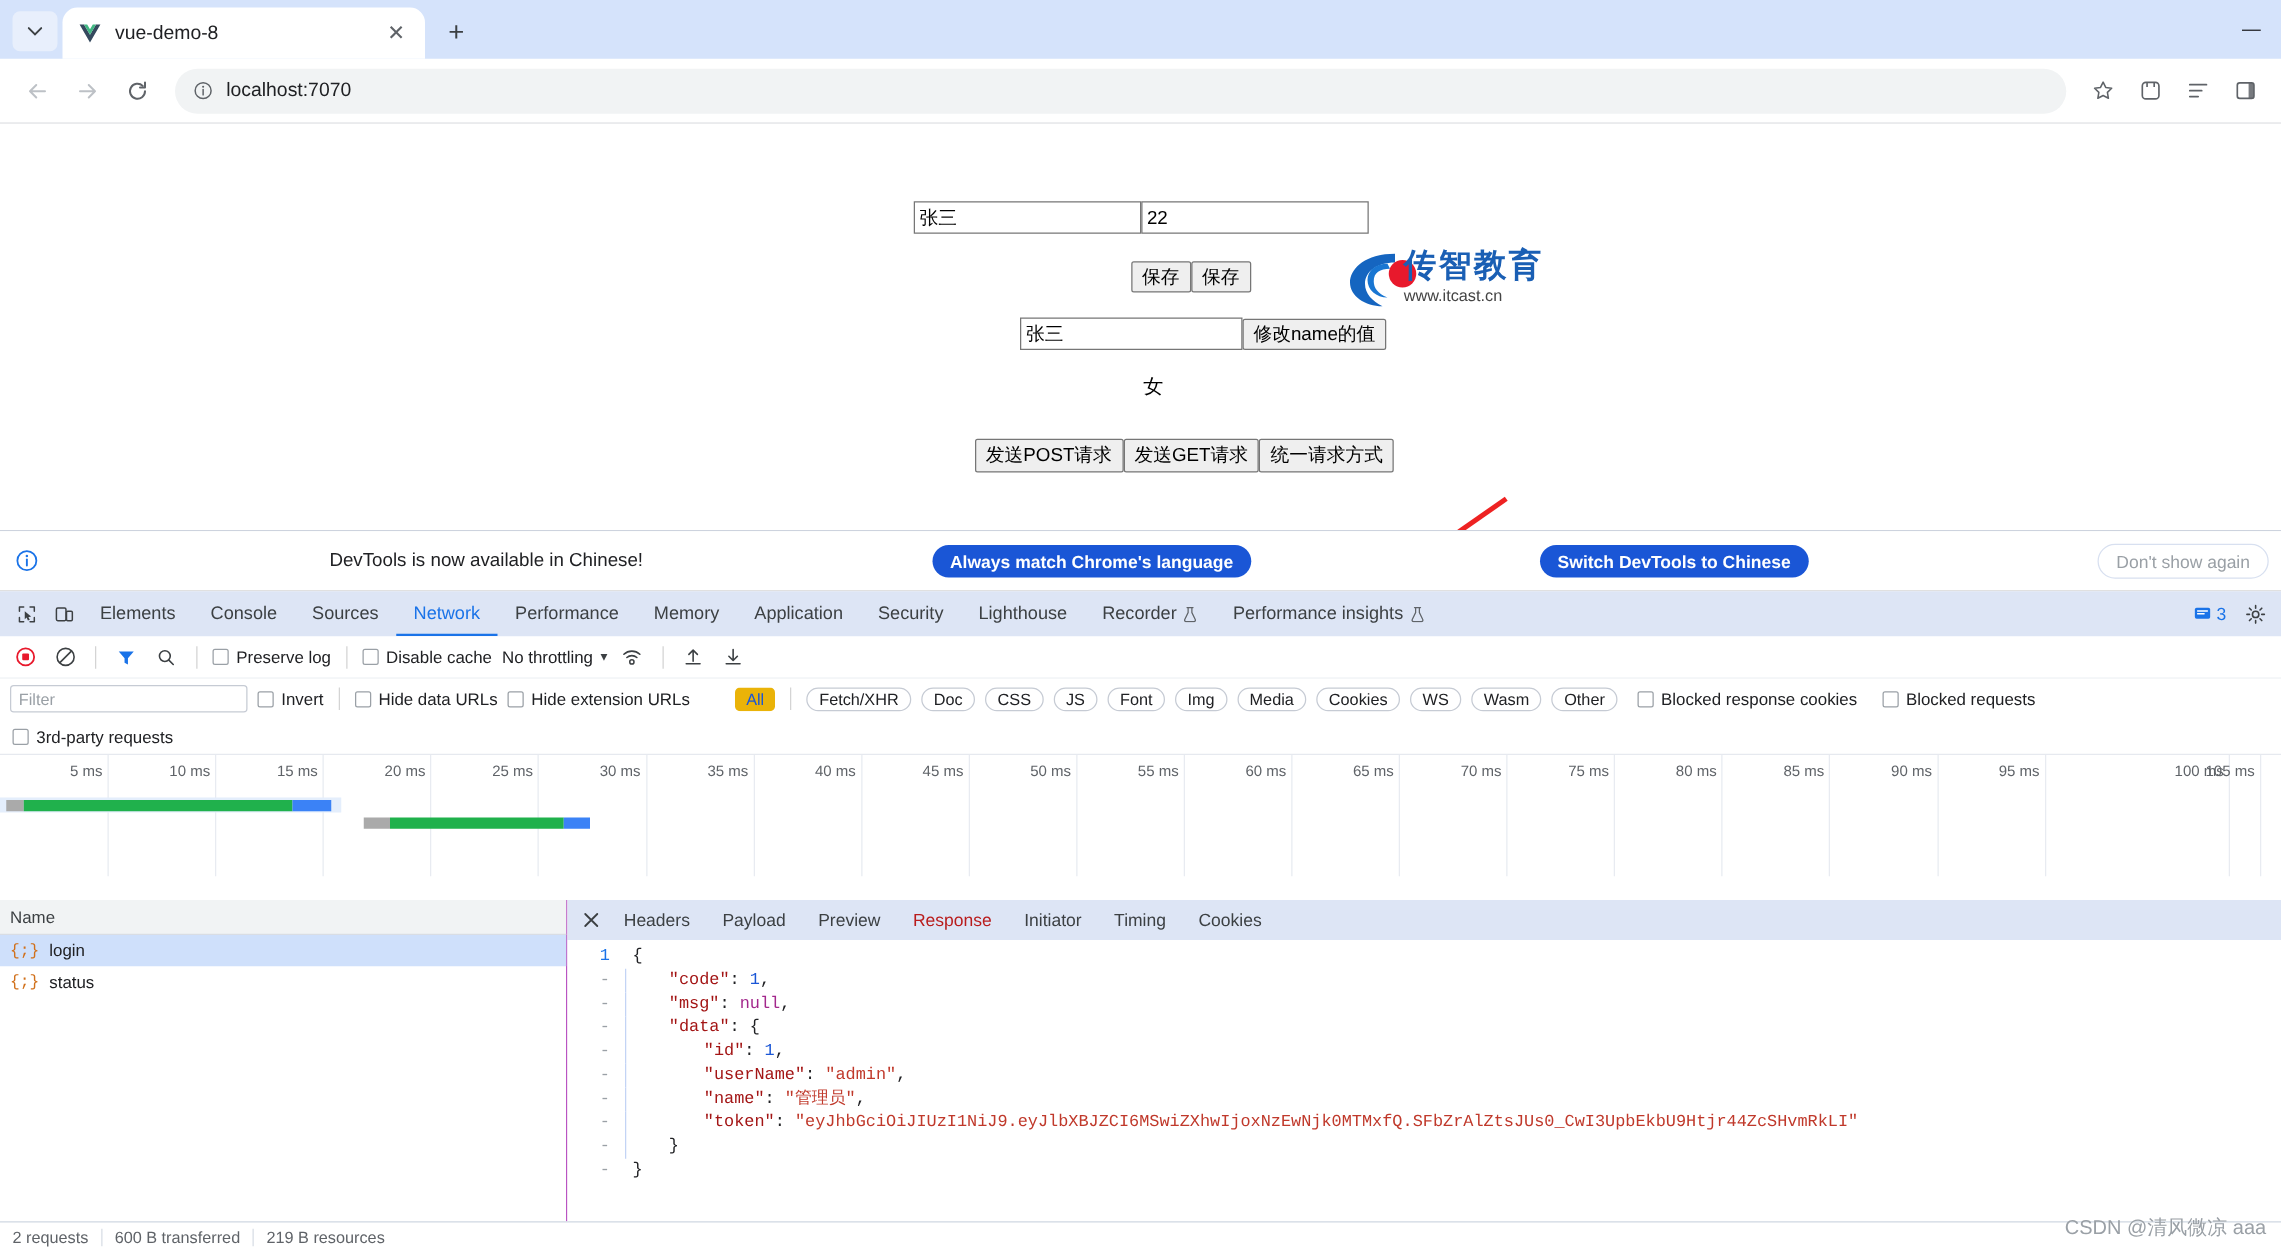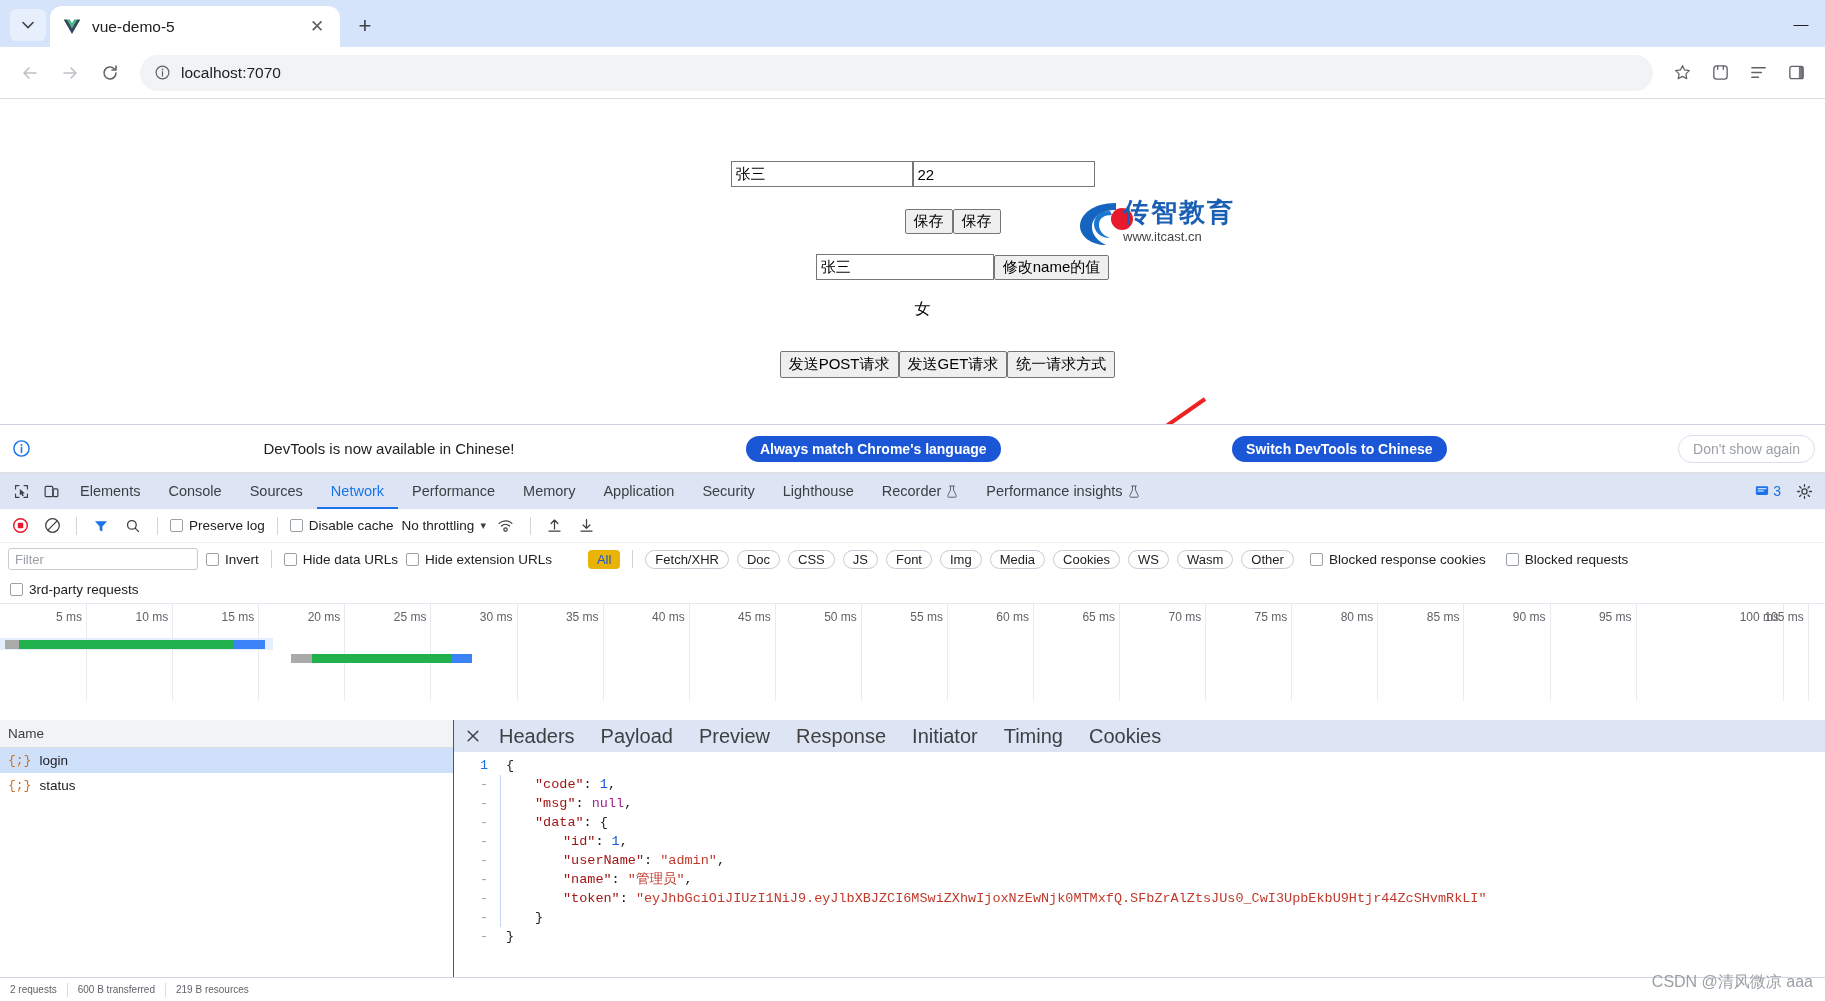--- a/index.html
+++ b/index.html
@@ -160,42 +160,42 @@
   .split { position:absolute; left:0; top: 295px; right:0; bottom: 0; display:flex; }
   .req-list { width: 454px; border-right:1px solid #a21caf; background:#fff;text-align:right; }
   .req-head { height: 28px; background:#f1f3f4; border-bottom:1px solid #d9dde4; display:flex;
      align-items:center; padding-left: 8px; font-size: 13.5px; color:#3c4043; }
   .req-row { height: 25px; display:flex; align-items:center; gap:8px; padding-left:8px; font-size:13.5px; }
   .req-row.sel { background:#cfe0fb; }
   .json-ico { color:#d1701a; font-size: 13px; font-family:"Liberation Mono", monospace; }
 
   .detail { flex:1; display:flex; flex-direction:column; background:#fff; min-width:0; }
   .detail-tabs { height: 32px; background:#dde5f5; display:flex; align-items:center; gap:0; padding-left: 6px; }
-  .dtab { padding: 0 13px; height: 36px; display:flex;align-items:center; font-size:20px; color:#3c4043;
+  .dtab { padding: 0 13px; height: 36px; display:flex;align-items:center; font-size:14px; color:#3c4043;
       white-space:nowrap; }
-  .dtab.active { color:#404040; box-shadow: inset 0 -2px 0 #1a73e8; }
+  .dtab.active { color:#b91c1c; box-shadow: inset 0 -2px 0 #1a73e8; }
   .close-x { width:26px;height:26px; display:flex;align-items:center;justify-content:center; color:#3c4043;
       font-size: 15px; }
 
   .code {
     flex: 1; overflow: hidden; background:#fff; padding: 4px 0 0 0;
     font-family: "Liberation Mono", monospace; font-size: 13.5px; line-height: 19px;
   }
   .cline { display:flex; white-space: pre; }
   .gut { width: 46px; text-align:right; padding-right: 12px; color:#9aa0a6; flex:0 0 46px; }
   .gut.num { color:#1a73e8; }
   .ctext { color:#202124; }
   .k { color:#a31515; }
   .n { color:#1a56d6; }
   .nul { color:#a3288c; }
   .s { color:#c0392b; }
 
   .statusbar {
     position:absolute; left:0; bottom:0; width: 100%; height: 24px; border-top:1px solid #d0d7e2;
-    display:flex; align-items:center; font-size: 10px; color:#5f6368; background:#fff;
+    display:flex; align-items:center; font-size: 13px; color:#5f6368; background:#fff;
   }
   .statusbar .cell { padding: 0 10px; white-space: nowrap; }
   .statusbar .vsep { width:1px; height:14px; background:#d8dde5; }
 
   .watermark {
     position:absolute; right: 12px; bottom: 8px; font-size: 16px; color:#9aa0a6;
     font-family: "Liberation Sans", sans-serif;
   }
 </style>
 </head>
@@ -207,21 +207,21 @@
     <div class="tab-search">
       <svg width="12" height="8" viewBox="0 0 12 8">
         <path d="M1 1.5 L6 6.5 L11 1.5" fill="none" stroke="#3c4043" stroke-width="1.6" stroke-linecap="round"></path>
       </svg>
     </div>
     <div class="tab">
       <svg class="vue-logo" viewBox="0 0 24 24">
         <path d="M2 3h4.2L12 13 17.8 3H22L12 20.5Z" fill="#35495e"></path>
         <path d="M6.2 3h3.1L12 7.6 14.7 3h3.1L12 13Z" fill="#41b883"></path>
       </svg>
-      <span class="tab-title">vue-demo-5</span>
+      <span class="tab-title">vue-demo-8</span>
       <span class="tab-close">✕</span>
     </div>
     <div class="newtab">+</div>
     <div class="win-controls">
       <div>—</div>
     </div>
   </div>
 
   <div class="toolbar">
     <div class="nav-btn disabled">

